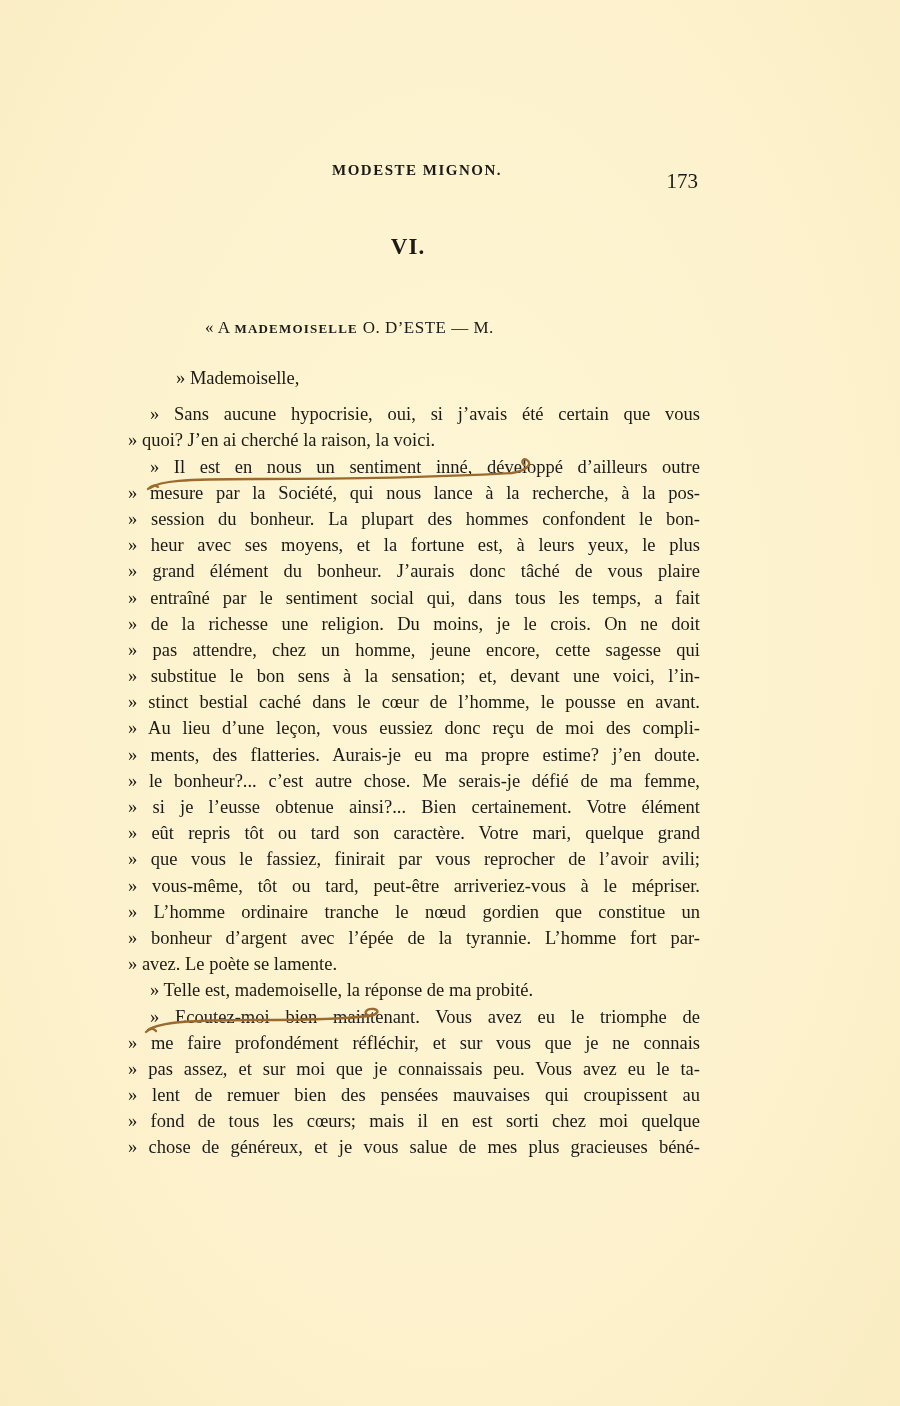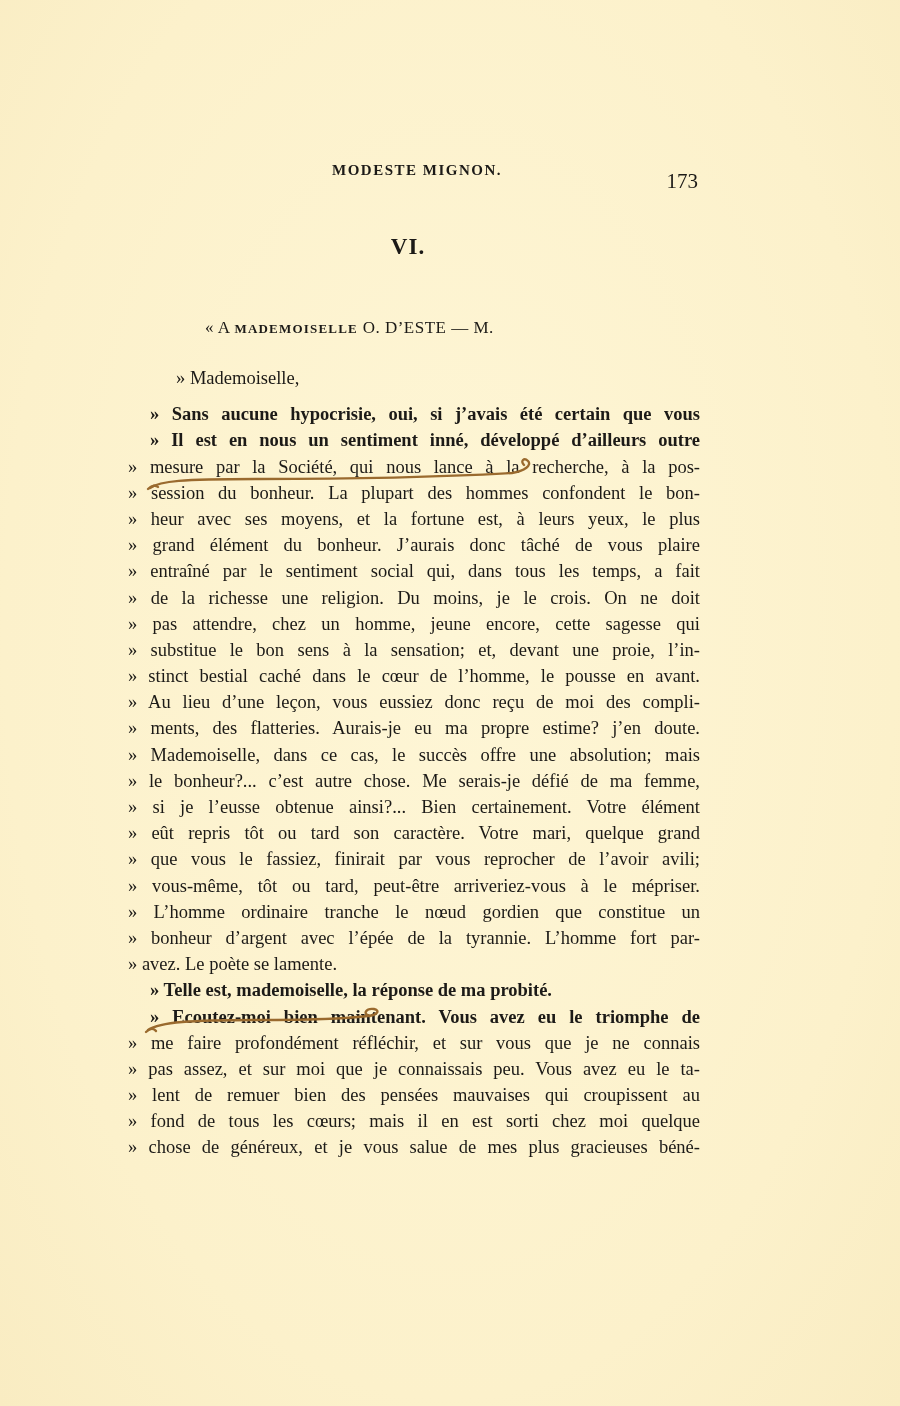--- a/index.html
+++ b/index.html
@@ -82,21 +82,20 @@
   .line.last {
     text-align-last: left;
   }
   .line.salutation {
     padding-left: 48px;
     text-align-last: left;
     margin-top: 12px;
   }
   .line.indent {
     padding-left: 22px;
-    font-weight: bold;
   }
   .gap {
     height: 10px;
   }
   .pencil-line {
     position: absolute;
     pointer-events: none;
   }
 </style>
 </head>
@@ -112,33 +111,33 @@
   <div class="section-number">VI.</div>
 
   <div class="letter-heading">
     <span>« A </span><span class="sc">MADEMOISELLE</span><span> O. D’ESTE — M.</span>
   </div>
 
   <div class="body-text">
     <div class="line salutation">» Mademoiselle,</div>
     <div class="gap"></div>
     <div class="line indent">» Sans aucune hypocrisie, oui, si j’avais été certain que vous</div>
+    <div class="line last">» quoi? J’en ai cherché la raison, la voici.</div>
     <div class="line indent">» Il est en nous un sentiment inné, développé d’ailleurs outre</div>
     <div class="line">» mesure par la Société, qui nous lance à la recherche, à la pos-</div>
     <div class="line">» session du bonheur. La plupart des hommes confondent le bon-</div>
     <div class="line">» heur avec ses moyens, et la fortune est, à leurs yeux, le plus</div>
     <div class="line">» grand élément du bonheur. J’aurais donc tâché de vous plaire</div>
     <div class="line">» entraîné par le sentiment social qui, dans tous les temps, a fait</div>
     <div class="line">» de la richesse une religion. Du moins, je le crois. On ne doit</div>
     <div class="line">» pas attendre, chez un homme, jeune encore, cette sagesse qui</div>
-    <div class="line">» substitue le bon sens à la sensation; et, devant une proie, l’in-</div>
+    <div class="line">» substitue le bon sens à la sensation; et, devant une voici, l’in-</div>
     <div class="line">» stinct bestial caché dans le cœur de l’homme, le pousse en avant.</div>
     <div class="line">» Au lieu d’une leçon, vous eussiez donc reçu de moi des compli-</div>
     <div class="line">» ments, des flatteries. Aurais-je eu ma propre estime? j’en doute.</div>
-    <div class="line">» Mademoiselle, dans ce cas, le succès offre une absolution; mais</div>
     <div class="line">» le bonheur?... c’est autre chose. Me serais-je défié de ma femme,</div>
     <div class="line">» si je l’eusse obtenue ainsi?... Bien certainement. Votre élément</div>
     <div class="line">» eût repris tôt ou tard son caractère. Votre mari, quelque grand</div>
     <div class="line">» que vous le fassiez, finirait par vous reprocher de l’avoir avili;</div>
     <div class="line">» vous-même, tôt ou tard, peut-être arriveriez-vous à le mépriser.</div>
     <div class="line">» L’homme ordinaire tranche le nœud gordien que constitue un</div>
     <div class="line">» bonheur d’argent avec l’épée de la tyrannie. L’homme fort par-</div>
     <div class="line last">» avez. Le poète se lamente.</div>
     <div class="line indent last">» Telle est, mademoiselle, la réponse de ma probité.</div>
     <div class="line indent">» Ecoutez-moi bien maintenant. Vous avez eu le triomphe de</div>

